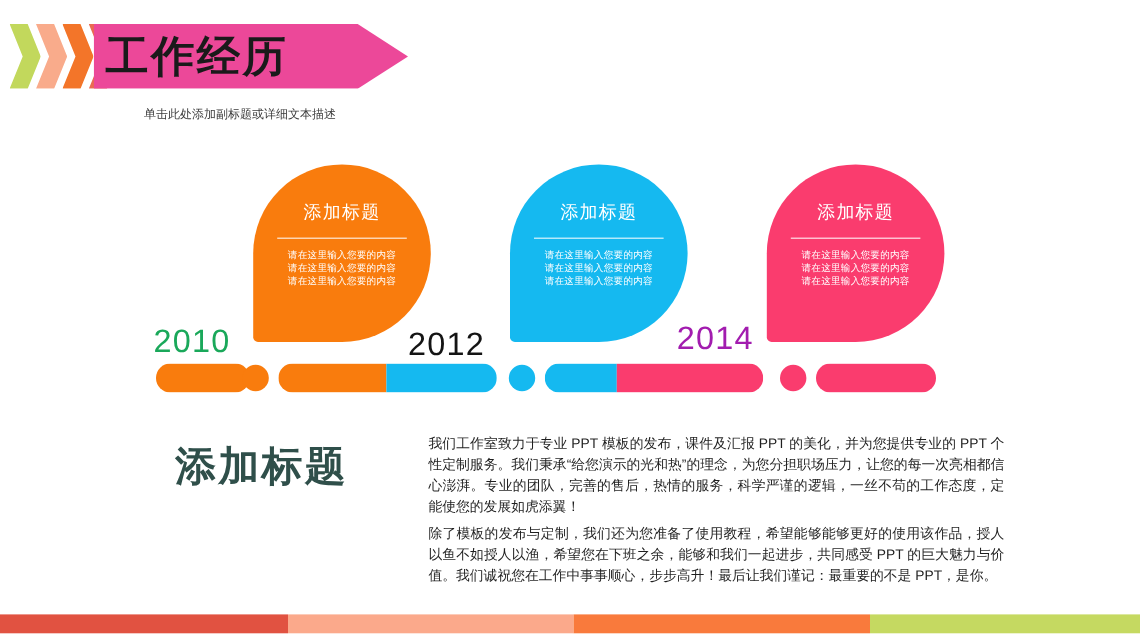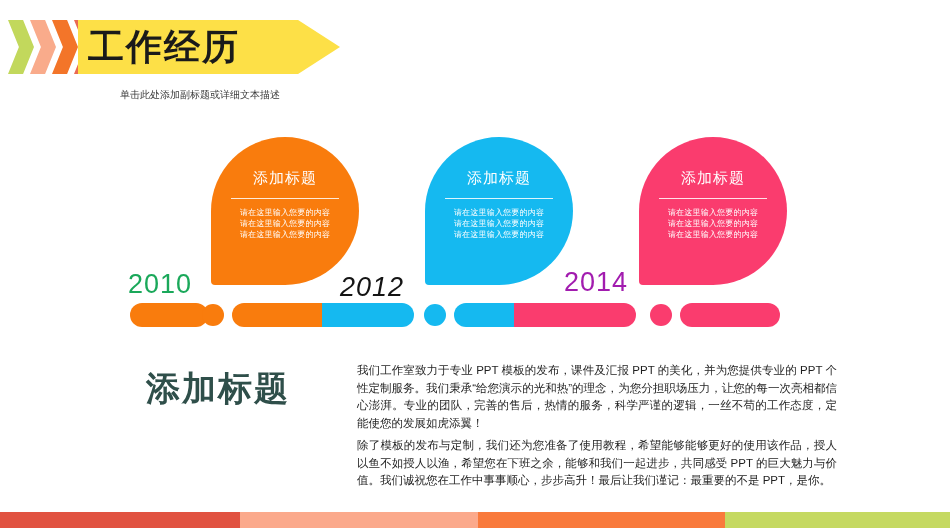--- a/index.html
+++ b/index.html
@@ -164,21 +164,21 @@
 </head>
 <body>
 
 <div id="header-chevrons">
   <div class="chevron" style="left: 0px; background: rgb(194, 216, 92);"></div>
   <div class="chevron" style="left: 22px; background: rgb(249, 171, 139);"></div>
   <div class="chevron" style="left: 44px; background: rgb(243, 117, 41);"></div>
   <div class="chevron" style="left: 66px; background: rgb(234, 106, 82);"></div>
 </div>
 
-<div id="title-arrow" style="background: #fde047; text-align: center;">
+<div id="title-arrow" style="background: #ec4899; text-align: center;">
   <div id="page-title">工作经历</div>
 </div>
 
 <div id="page-subtitle">单击此处添加副标题或详细文本描述</div>
 
 <div class="teardrop" style="left: 211px; top: 137px; background: rgb(249, 124, 13);">
   <div class="teardrop-title">添加标题</div>
   <div class="teardrop-rule"></div>
   <div class="teardrop-line">请在这里输入您要的内容</div>
   <div class="teardrop-line">请在这里输入您要的内容</div>
@@ -195,21 +195,21 @@
 
 <div class="teardrop" style="left: 639px; top: 137px; background: rgb(250, 60, 110);">
   <div class="teardrop-title">添加标题</div>
   <div class="teardrop-rule"></div>
   <div class="teardrop-line">请在这里输入您要的内容</div>
   <div class="teardrop-line">请在这里输入您要的内容</div>
   <div class="teardrop-line">请在这里输入您要的内容</div>
 </div>
 
 <div class="year-label" style="left: 128px; top: 269px; color: rgb(26, 168, 90);">2010</div>
-<div class="year-label" style="left: 340px; top: 272px; color: rgb(20, 20, 20); font-style: italic;">2012</div>
+<div class="year-label" style="left: 340px; top: 272px; color: rgb(20, 20, 20);">2012</div>
 <div class="year-label" style="left: 564px; top: 267px; color: #a21caf;">2014</div>
 
 <div id="timeline">
   <div class="tl-seg" style="left:130px; width:78px;">
     <div class="half" style="left: 0px; width: 78px; background: rgb(249, 124, 13);"></div>
   </div>
   <div class="tl-dot" style="left: 202px; background: rgb(249, 124, 13);"></div>
   <div class="tl-seg" style="left:232px; width:182px;">
     <div class="half" style="left: 0px; width: 90px; background: rgb(249, 124, 13);"></div>
     <div class="half" style="left: 90px; width: 92px; background: rgb(21, 185, 240);"></div>

